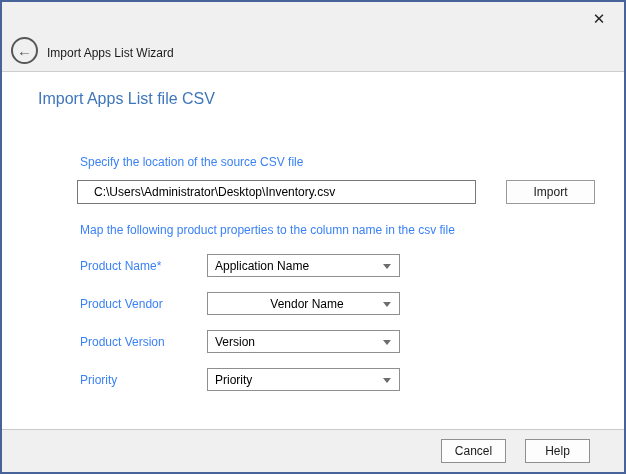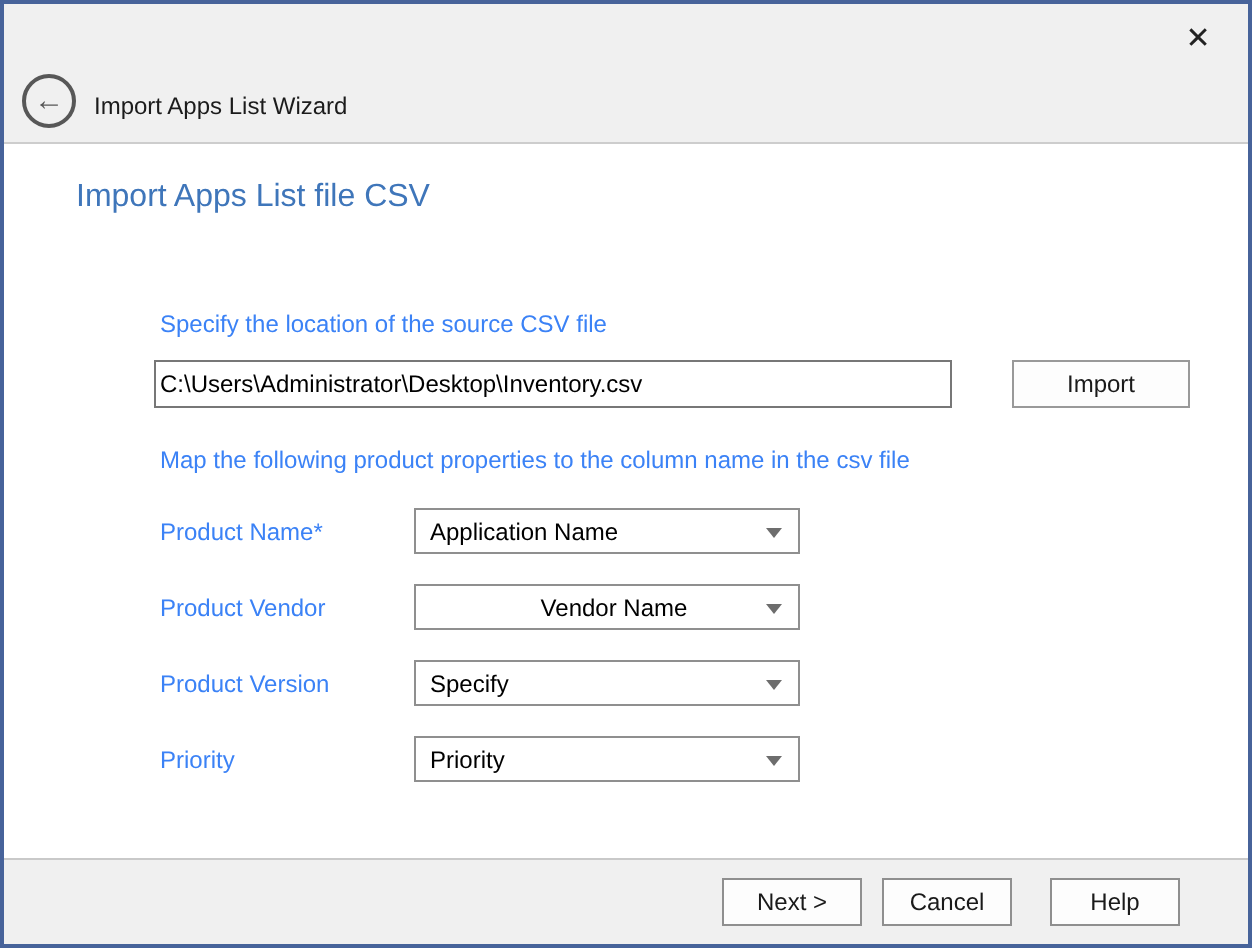--- a/index.html
+++ b/index.html
@@ -27,21 +27,21 @@
   .wizard-title {
     position:absolute; left:45px; top:44px; font-size:12px; color:#1b1b1b; white-space:nowrap;
   }
   
   .page-heading {
     position:absolute; left:36px; top:88px; font-size:16px; color:#3f76ba; white-space:nowrap;
   }
   .field-label { position:absolute; font-size:12px; color:#3b82f6; white-space:nowrap; }
   .path-input {
     position:absolute; left:75px; top:178px; width:399px; height:24px; box-sizing:border-box;
-    border:1px solid #777777; background:#ffffff; padding:0 2px;
+    border:1px solid #777777; background:#ffffff; padding:0 16px;
     font-family:"Liberation Sans", sans-serif; font-size:12px; color:#000;
   }
   .browse-btn {
     position:absolute; left:504px; top:178px; width:89px; height:24px; box-sizing:border-box;
     background:#fdfdfd; border:1px solid #999999;
     font-family:"Liberation Sans", sans-serif; font-size:12px; color:#1a1a1a; cursor:default;
   }
   .combo {
     position:absolute; left:205px; width:193px; height:23px; box-sizing:border-box;
     border:1px solid #8f8f8f; background:#ffffff;
@@ -99,34 +99,31 @@
   </div>
 
   <div class="field-label" style="left:78px; top:295px;">Product Vendor</div>
   <div class="combo" style="top:290px;justify-content:center;">
     <span class="combo-text">Vendor Name</span>
     <span class="arrow"></span>
   </div>
 
   <div class="field-label" style="left:78px; top:333px;">Product Version</div>
   <div class="combo" style="top:328px;">
-    <span class="combo-text">Specify</span>
+    <span class="combo-text">Version</span>
     <span class="arrow"></span>
   </div>
 
   <div class="field-label" style="left:78px; top:371px;">Priority</div>
   <div class="combo" style="top:366px;">
     <span class="combo-text">Priority</span>
     <span class="arrow"></span>
   </div>
 
   <div class="footer">
-    <button class="dlg-btn btn-next">
-      <span>Next &gt;</span>
-    </button>
     <button class="dlg-btn btn-cancel">
       <span>Cancel</span>
     </button>
     <button class="dlg-btn btn-help">
       <span>Help</span>
     </button>
   </div>
 
 </div>
 

